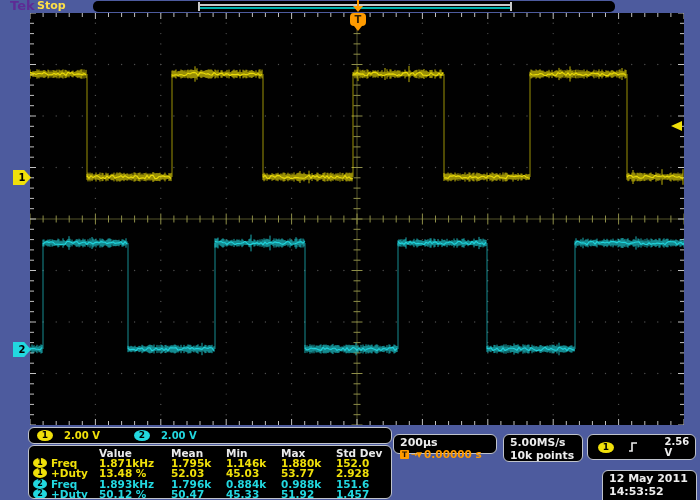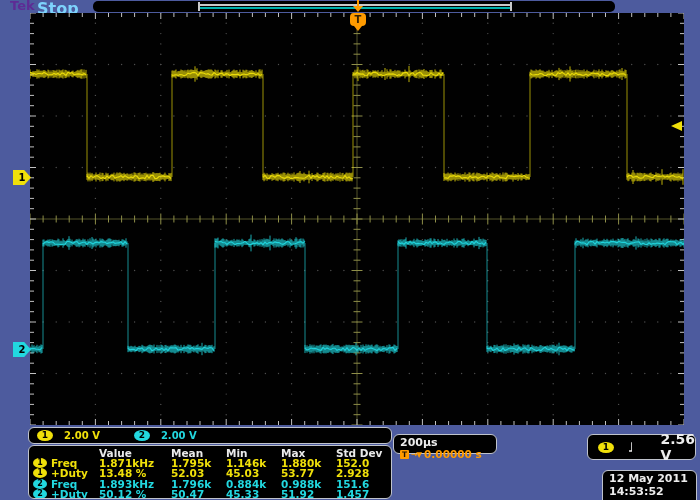--- a/index.html
+++ b/index.html
@@ -2,21 +2,21 @@
 <html><head>
 <meta charset="utf-8">
 <style>
   html,body{margin:0;padding:0}
   body{width:700px;height:500px;background:#4d5b9e;position:relative;overflow:hidden;
        font-family:"DejaVu Sans",sans-serif;font-weight:bold;-webkit-font-smoothing:antialiased}
   .screen{position:absolute;inset:0}
 
   
   .tek-logo{position:absolute;left:10px;top:-2px;color:#5e2b95;font-size:13px}
-  .status{position:absolute;left:37px;top:-1px;color:#7dd3fc;font-size:16px}
+  .status{position:absolute;left:37px;top:-1px;color:#fde047;font-size:11px}
   .recordbar{position:absolute;left:93px;top:1px;width:522px;height:11px;background:#000;border-radius:5px}
   .rv-gray{position:absolute;left:107px;top:3px;width:310px;height:2px;background:#c9c9c9}
   .rv-teal{position:absolute;left:107px;top:6px;width:310px;height:2px;background:#00b2ae}
   .rv-bracket{position:absolute;top:1px;width:2px;height:9px;background:#c9c9c9}
   .rv-bracket.l{left:105px}.rv-bracket.r{left:417px}
   .trig-top-arrow{position:absolute;left:352px;top:0px;width:12px;height:12px}
 
   
   .graticule{position:absolute;left:30px;top:13px;width:654px;height:412px;background:#010101}
   .graticule svg{position:absolute;left:0;top:0;overflow:hidden}
@@ -55,21 +55,21 @@
   .timebase{left:393px;top:434px;width:104px;height:20px;padding:1px 0 0 6px;font-size:11px;line-height:13px}
   .delay-line{color:#ff9b00;font-size:10.5px;display:flex;align-items:center;gap:2px;line-height:11px}
   .t-icon{background:#ff9b00;color:#241300;width:9px;height:9px;font-size:7.5px;line-height:9px;
           text-align:center;display:inline-block;border-radius:1px}
   .delay-arrows{font-size:7.5px;letter-spacing:-1px;margin-right:1px}
 
   .acqbox{left:503px;top:434px;width:80px;height:28px;padding:1px 0 0 6px;font-size:10.8px;line-height:13px}
 
   .trigbox{left:587px;top:434px;width:109px;height:26px;display:flex;align-items:center;padding-left:10px}
   .trigbox .slope{margin-left:14px}
-  .trigbox .lvl{font-size:14px;margin-left:28px}
+  .trigbox .lvl{font-size:10px;margin-left:28px}
 
   .datebox{left:602px;top:470px;width:95px;height:36px;padding:1px 0 0 6px;font-size:11px;line-height:13px}
 </style>
 </head>
 <body>
 
 <div class="screen">
 
   <span class="tek-logo">Tek</span>
   <span class="status">Stop</span>
@@ -827,20 +827,24 @@
 
   <div class="blackbox timebase">
     <div>200µs</div>
     <div class="delay-line">
       <span class="t-icon">T</span>
       <span class="delay-arrows">→▼</span>
       <span>0.00000 s</span>
     </div>
   </div>
 
+  <div class="blackbox acqbox">
+    <div>5.00MS/s</div>
+    <div>10k points</div>
+  </div>
 
   <div class="blackbox trigbox">
     <span class="badge y">1</span>
     <svg class="slope" width="10" height="12">
       <path d="M1 10 H4 V2 H9" stroke="#ededed" stroke-width="1.6" fill="none"></path>
     </svg>
     <span class="lvl">2.56 V</span>
   </div>
 
   <div class="blackbox datebox">

